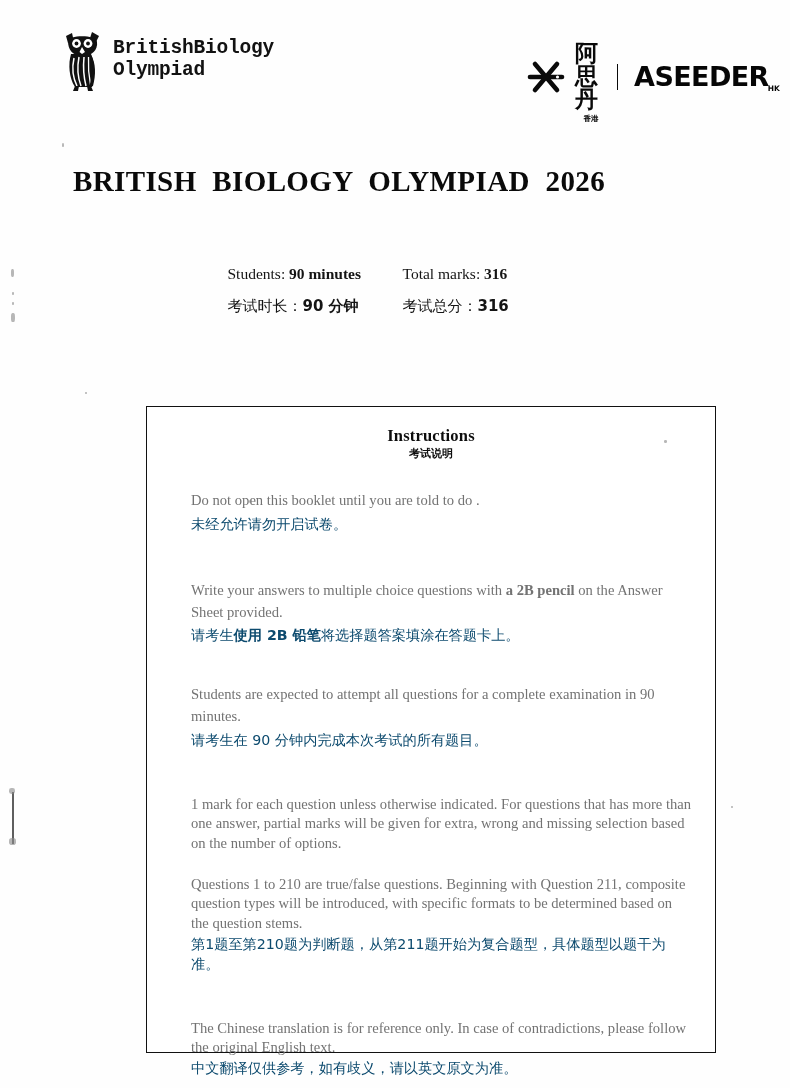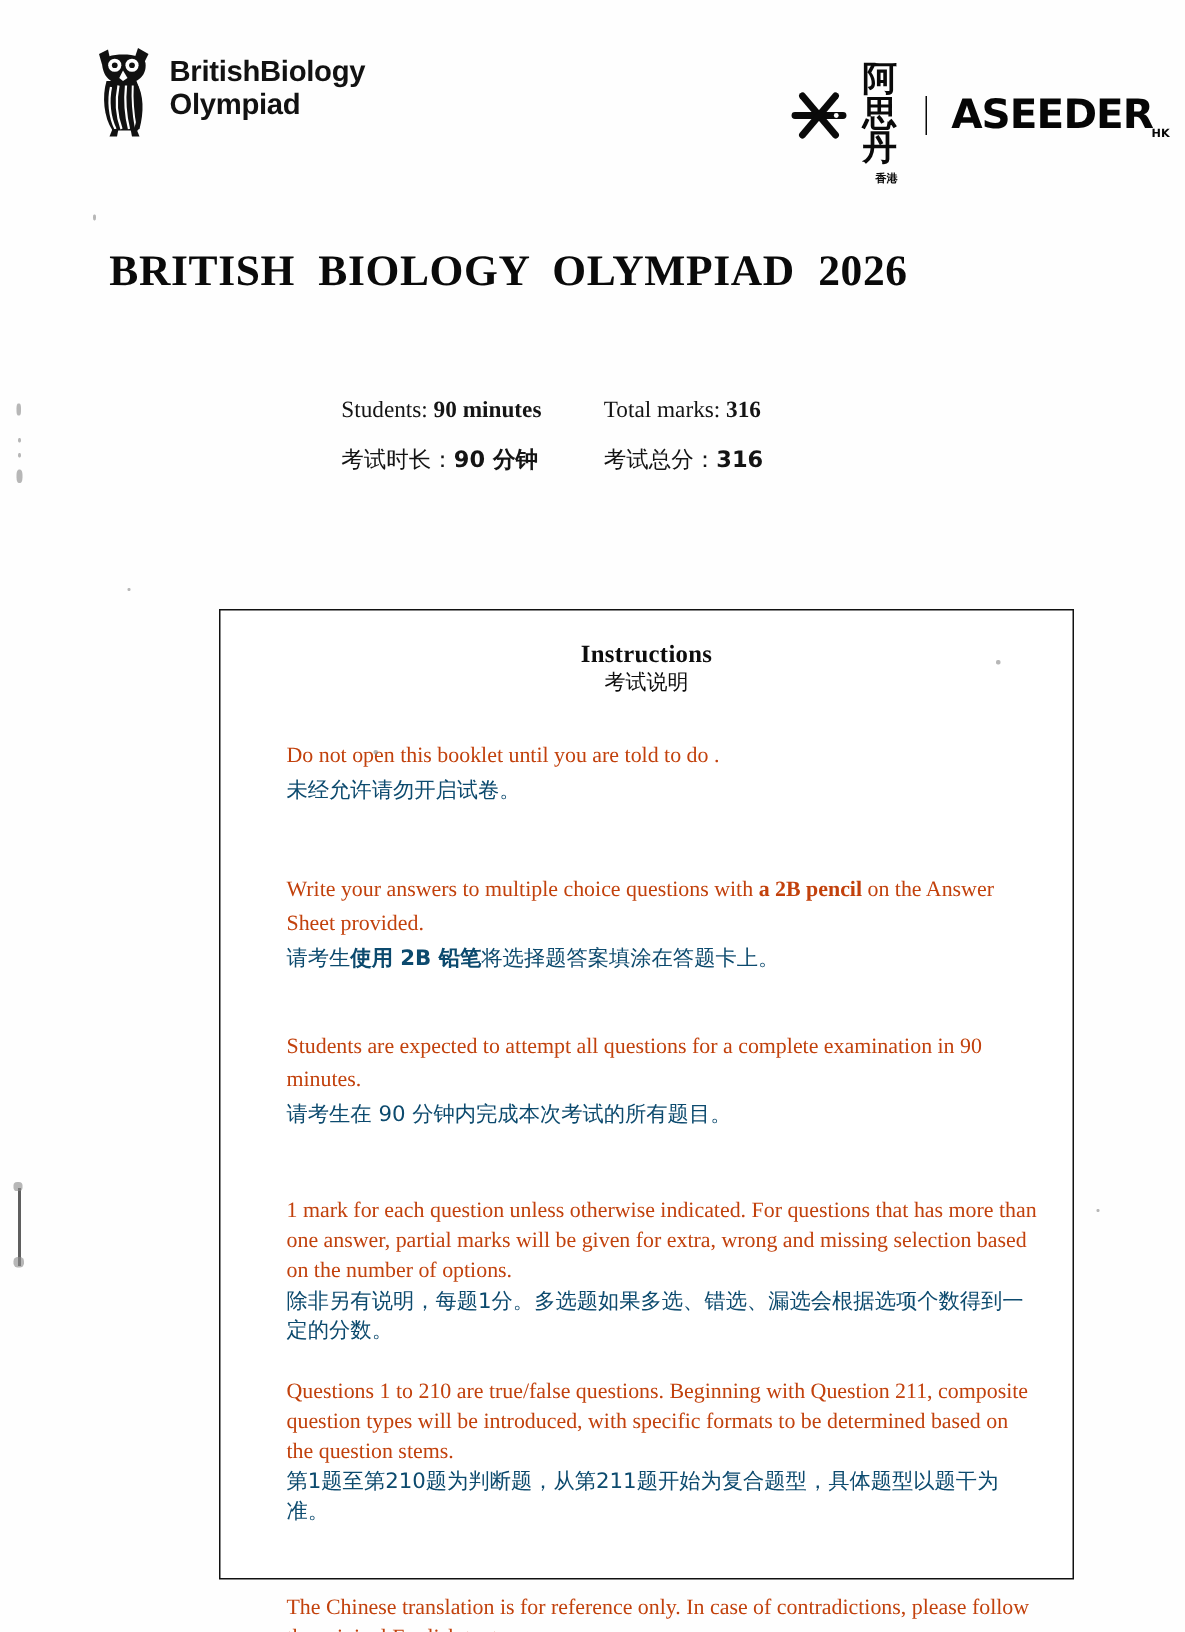--- a/index.html
+++ b/index.html
@@ -40,21 +40,21 @@
     display: flex;
     align-items: center;
     gap: 9px;
   }
   .owl-mark {
     width: 42px;
     height: 62px;
     flex: 0 0 auto;
   }
   .bbo-wordmark {
-    font-family: Liberation Sans, sans-serif;
+    font-family: Liberation Mono, monospace;
     font-size: 19.5px;
     line-height: 1.12;
     font-weight: 600;
     letter-spacing: -0.2px;
     color: #121212;
     padding-bottom: 3px;
   }
   .bbo-wordmark .l2 { display: block; }
 
   .logo-aseeder {
@@ -174,36 +174,36 @@
   }
   .instr-head .en {
     display: block;
     font-size: 16.5px;
     font-weight: 700;
     letter-spacing: 0.2px;
   }
   .instr-head .cn {
     display: block;
     font-family: "DejaVu Sans", sans-serif;
-    font-size: 14px;
-    font-weight: 400;
+    font-size: 11px;
+    font-weight: 700;
   }
 
   .instr-body {
     padding: 0 22px 0 44px;
     margin-top: 29px;
   }
   .instr-item {
     margin-bottom: 26px;
   }
   .instr-item .en {
     display: block;
     font-size: 14.6px;
     line-height: 1.52;
-    color: #c2410c;
+    color: #737373;
     text-align: left;
   }
   .instr-item .cn {
     display: block;
     font-family: "DejaVu Sans", sans-serif;
     font-size: 14.2px;
     line-height: 1.56;
     color: #0c4a6e;
     margin-top: 1px;
   }
@@ -325,21 +325,20 @@
         <span class="cn"><span>请考生</span><b>使用  2B 铅笔</b><span>将选择题答案填涂在答题卡上。</span></span>
       </div>
 
       <div class="instr-item gap-xl">
         <span class="en">Students are expected to attempt all questions for a complete examination in 90 minutes.</span>
         <span class="cn">请考生在 90 分钟内完成本次考试的所有题目。</span>
       </div>
 
       <div class="instr-item gap-sm tight">
         <span class="en">1 mark for each question unless otherwise indicated. For questions that has more than one answer, partial marks will be given for  extra, wrong and missing selection based on the number of options.</span>
-        <span class="cn">除非另有说明，每题1分。多选题如果多选、错选、漏选会根据选项个数得到一定的分数。</span>
       </div>
 
       <div class="instr-item gap-xl tight">
         <span class="en">Questions 1 to 210 are true/false questions. Beginning with Question 211, composite question types will be introduced, with specific formats to be determined based on the question stems.</span>
         <span class="cn">第1题至第210题为判断题，从第211题开始为复合题型，具体题型以题干为准。</span>
       </div>
 
       <div class="instr-item tight">
         <span class="en">The Chinese translation is for reference only. In case of contradictions, please follow the original English text.</span>
         <span class="cn">中文翻译仅供参考，如有歧义，请以英文原文为准。</span>

